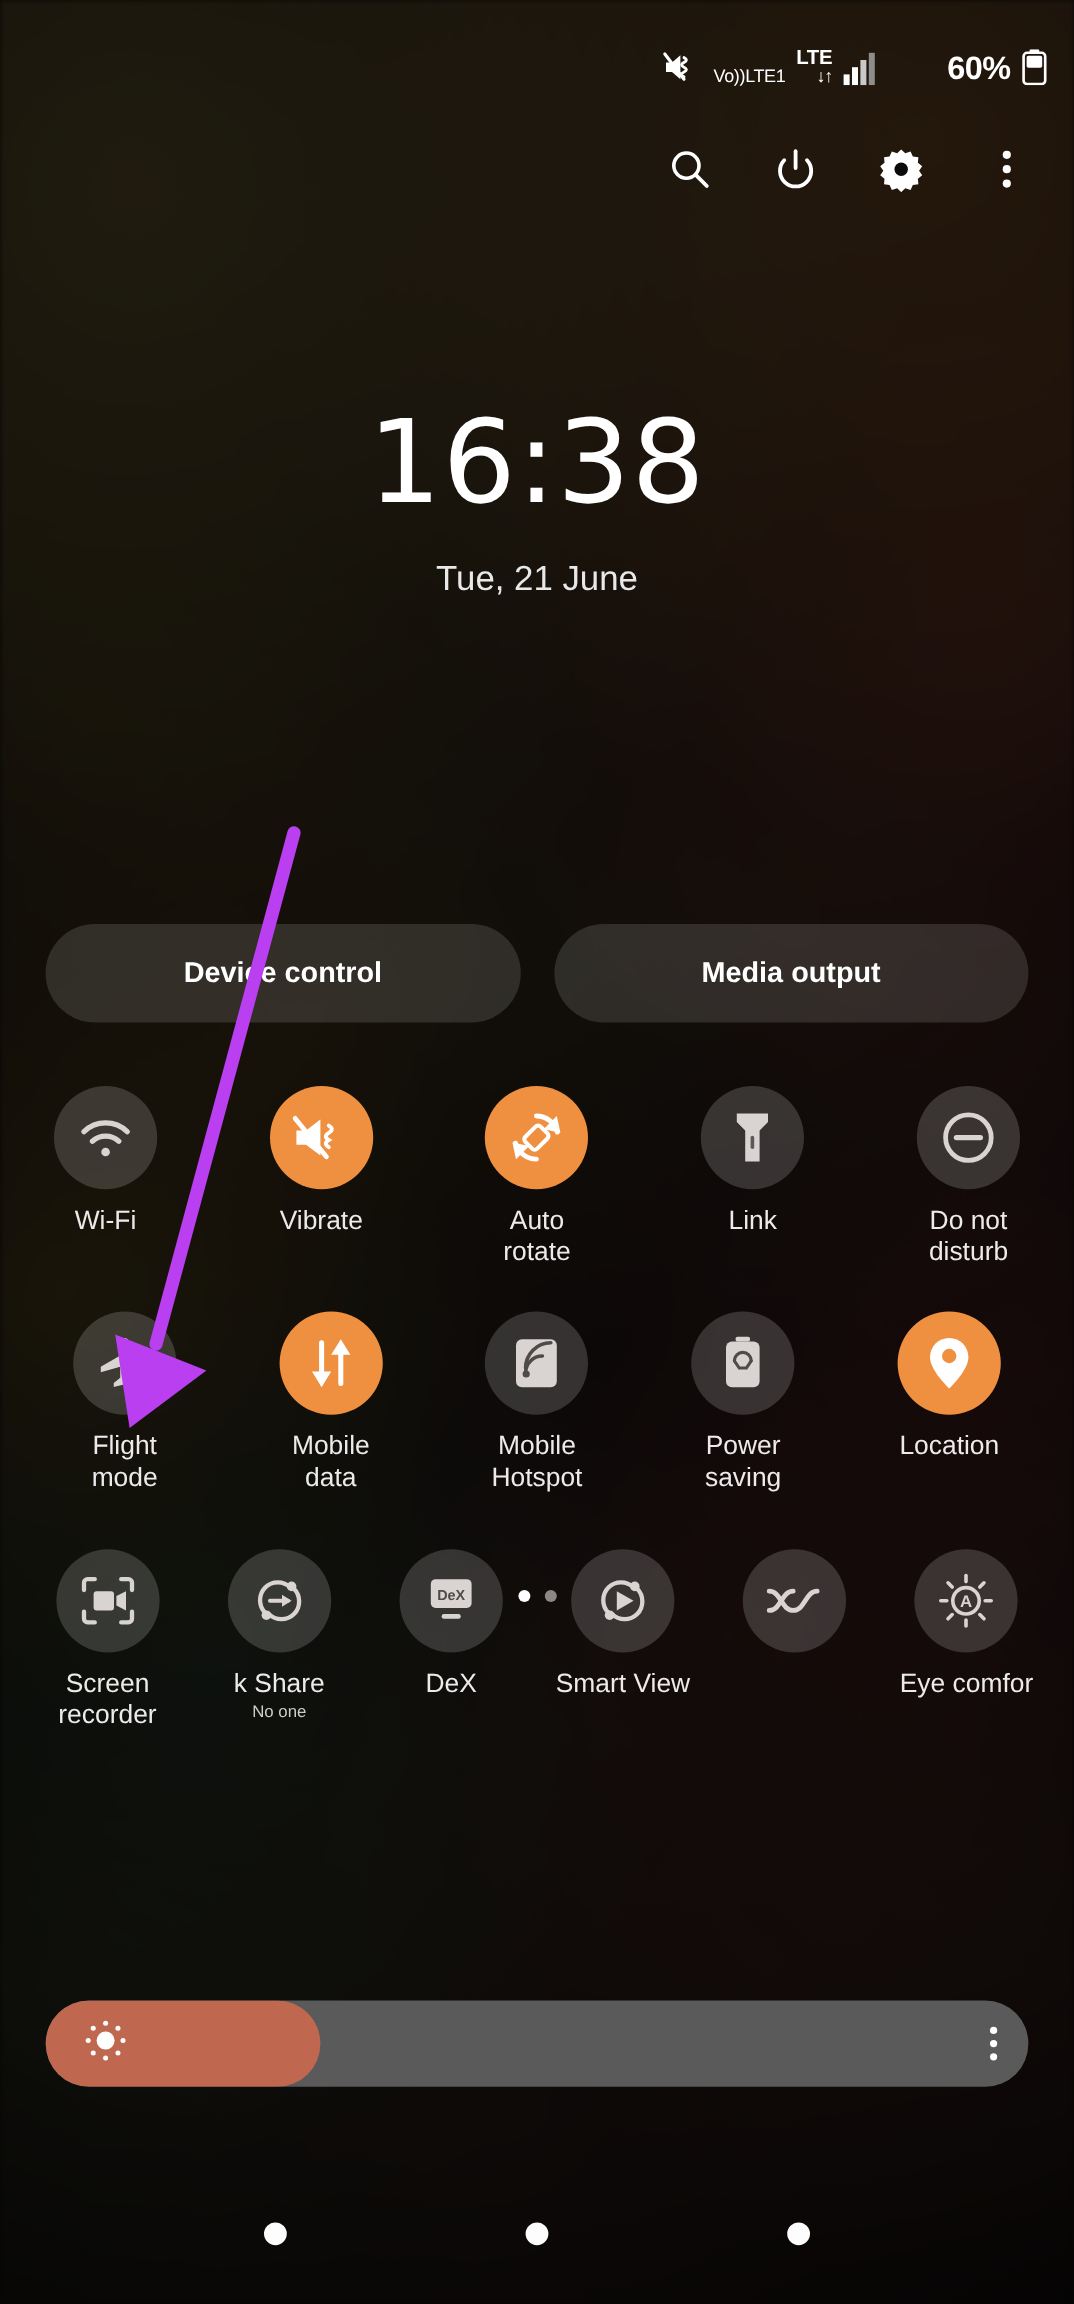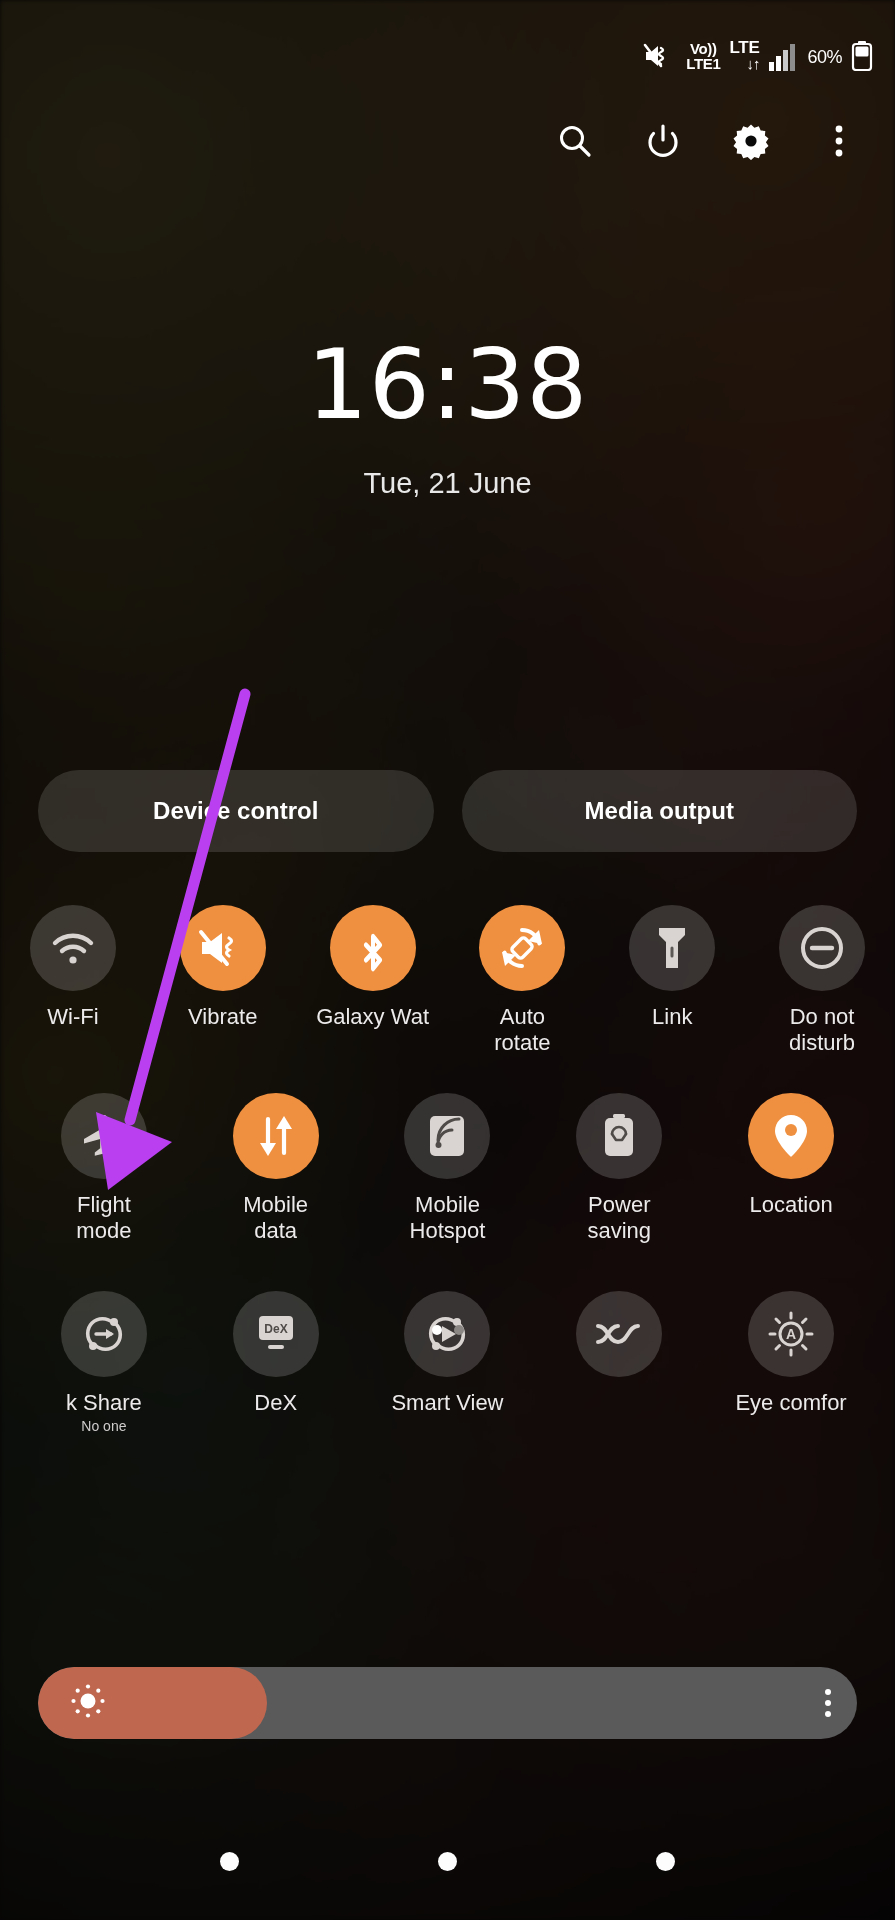--- a/index.html
+++ b/index.html
@@ -45,29 +45,29 @@
   
   #statusbar {
     position:absolute; top:0; left:0; right:0; height:110px;
     display:flex; align-items:center; justify-content:flex-end;
     padding-right:22px;
     color:#fff;
   }
   .sb-group { display:flex; align-items:flex-end; gap:9px; }
   .sb-icon { display:flex; align-items:center; }
   .volte-block {
-    display:flex; flex-direction:column; align-items:center;
-    font-size:15px; font-weight:bold; line-height:15px; letter-spacing:-0.3px;
+    display:flex; flex-direction:row; align-items:center;
+    font-size:15px; font-weight:normal; line-height:15px; letter-spacing:-0.3px;
   }
   .lte-block {
     display:flex; flex-direction:column; align-items:flex-end;
     font-size:17px; font-weight:bold; line-height:17px; letter-spacing:-0.3px;
   }
   .lte-arrows { font-size:15px; line-height:15px; letter-spacing:-1px; }
-  .battery-pct { font-size:18px; font-weight:normal; letter-spacing:-0.5px; line-height:27px; }
+  .battery-pct { font-size:27px; font-weight:bold; letter-spacing:-0.5px; line-height:27px;margin-left:48px; }
 
   
   #header-icons {
     position:absolute; top:112px; left:0; right:0; height:58px;
     display:flex; align-items:center; justify-content:flex-end;
     gap:44px; padding-right:34px;
   }
   .hdr-btn {
     width:44px; height:44px;
     display:flex; align-items:center; justify-content:center;
@@ -299,28 +299,20 @@
           <div class="tog on">
             <svg width="50" height="44" viewBox="0 0 50 44">
               <path d="M4 16 h8 L24 7 v30 L12 28 H4 Z" fill="#fff"></path>
               <path d="M31 12 q5 3 0 6 q-5 3 0 6 q-5 3 0 6" stroke="#fff" stroke-width="3.2" fill="none" stroke-linecap="round"></path>
               <line x1="3" y1="6" x2="29" y2="38" stroke="#fff" stroke-width="4" stroke-linecap="round"></line>
             </svg>
           </div>
           <div class="cell-label">Vibrate</div>
         </div>
 
-        <div class="cell">
-          <div class="tog on">
-            <svg width="36" height="48" viewBox="0 0 36 48">
-              <path d="M11 12 L25 24 L18 31 V5 L25 12 L11 24" fill="none" stroke="#fff" stroke-width="4" stroke-linejoin="round" stroke-linecap="round" transform="translate(0,6) scale(1,1.25)"></path>
-            </svg>
-          </div>
-          <div class="cell-label clip">Galaxy Wat</div>
-        </div>
 
         <div class="cell">
           <div class="tog on">
             <svg width="48" height="48" viewBox="0 0 48 48">
               <path d="M24 6 a18 18 0 0 1 17.4 13.4" fill="none" stroke="#fff" stroke-width="4" stroke-linecap="round"></path>
               <path d="M24 42 a18 18 0 0 1 -17.4 -13.4" fill="none" stroke="#fff" stroke-width="4" stroke-linecap="round"></path>
               <polygon points="41,6 44,20 30,17" fill="#fff"></polygon>
               <polygon points="7,42 4,28 18,31" fill="#fff"></polygon>
               <rect x="17" y="15" width="14" height="18" rx="3" transform="rotate(45 24 24)" fill="none" stroke="#fff" stroke-width="3.4"></rect>
             </svg>
@@ -415,20 +407,36 @@
               <circle cx="19" cy="18" r="6" fill="#ef9040"></circle>
             </svg>
           </div>
           <div class="cell-label">Location</div>
         </div>
 
       </div>
 
       <div class="grid-row row-h2">
 
+        <div class="cell">
+          <div class="tog off">
+            <svg width="48" height="44" viewBox="0 0 48 44">
+              <g fill="none" stroke="#d9d4d2" stroke-width="3.6" stroke-linecap="round">
+                <path d="M4 13 V7 a3 3 0 0 1 3 -3 h6"></path>
+                <path d="M44 13 V7 a3 3 0 0 0 -3 -3 h-6"></path>
+                <path d="M4 31 v6 a3 3 0 0 0 3 3 h6"></path>
+                <path d="M44 31 v6 a3 3 0 0 1 -3 3 h-6"></path>
+              </g>
+              <rect x="12" y="14" width="17" height="16" rx="2.5" fill="#d9d4d2"></rect>
+              <polygon points="31,18 39,14 39,30 31,26" fill="#d9d4d2"></polygon>
+            </svg>
+          </div>
+          <div class="cell-label">Screen
+recorder</div>
+        </div>
 
         <div class="cell">
           <div class="tog off">
             <svg width="48" height="48" viewBox="0 0 48 48">
               <path d="M12 34 a15 15 0 0 1 0 -21 a15 15 0 0 1 21 0" fill="none" stroke="#d9d4d2" stroke-width="3.6" stroke-linecap="round"></path>
               <path d="M36 14 a15 15 0 0 1 0 21 a15 15 0 0 1 -21 0" fill="none" stroke="#d9d4d2" stroke-width="3.6" stroke-linecap="round"></path>
               <circle cx="34" cy="12" r="4" fill="#d9d4d2"></circle>
               <circle cx="13" cy="36" r="4" fill="#d9d4d2"></circle>
               <line x1="16" y1="24" x2="31" y2="24" stroke="#d9d4d2" stroke-width="3.4" stroke-linecap="round"></line>
               <polygon points="34,24 26,19 26,29" fill="#d9d4d2"></polygon>

